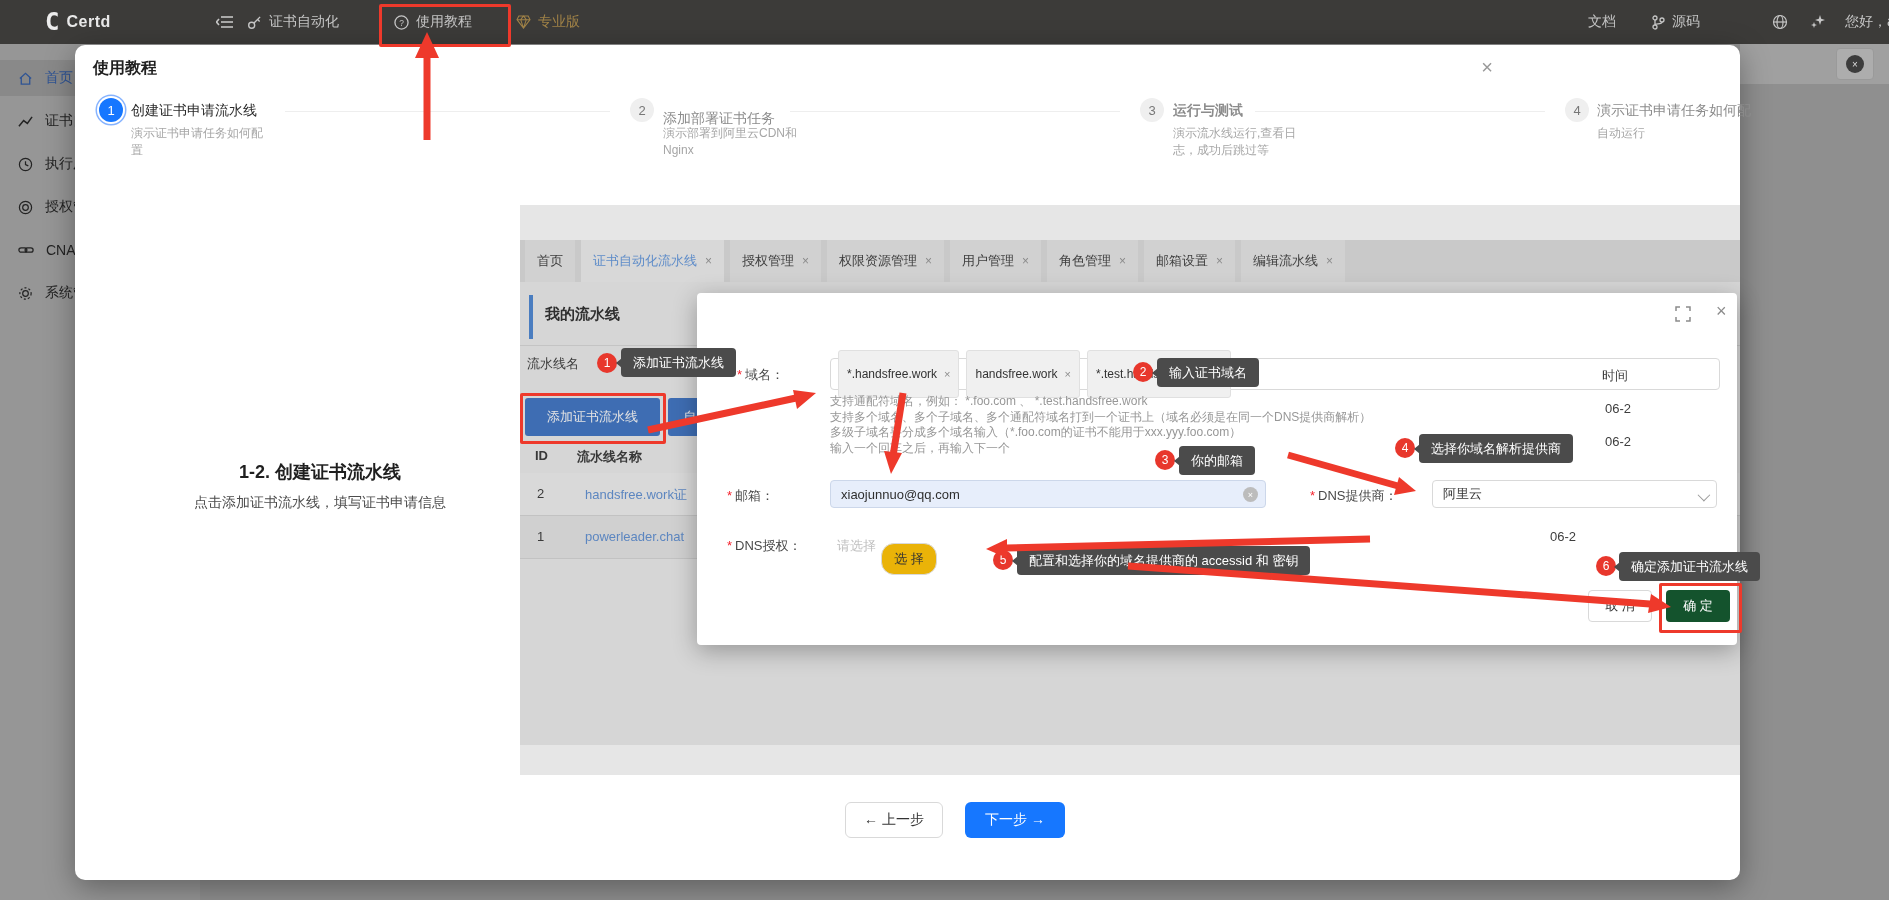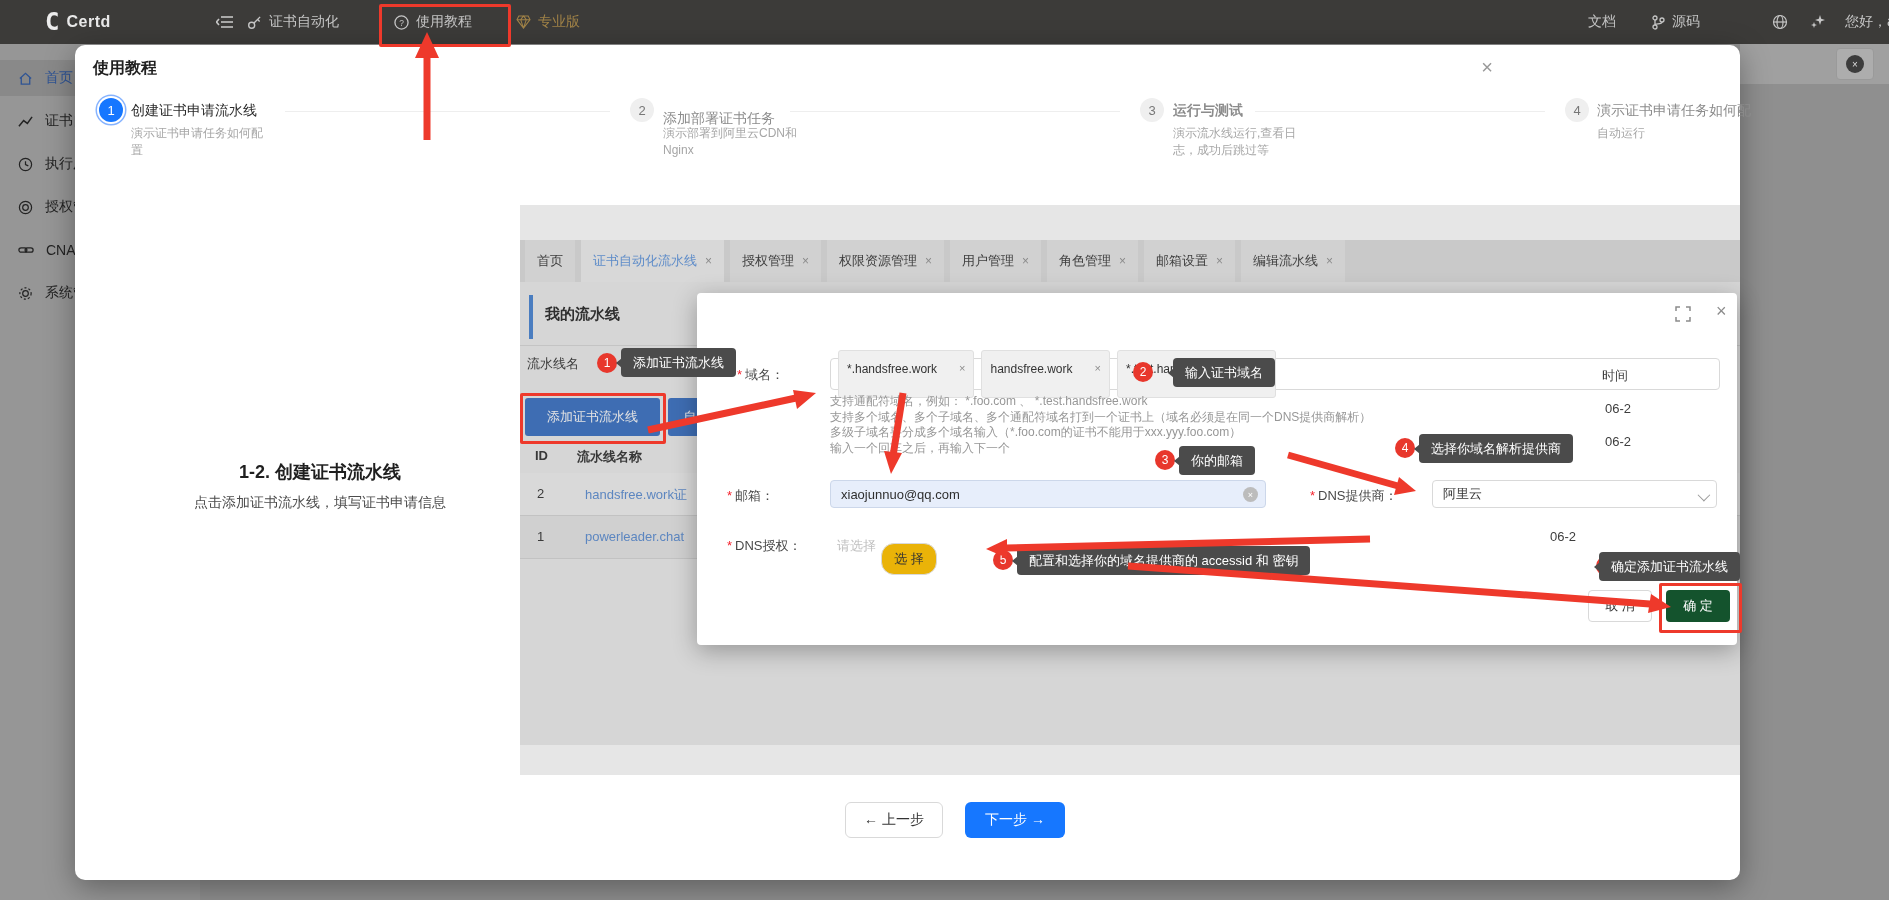--- a/index.html
+++ b/index.html
@@ -54,21 +54,21 @@
   .d-th{position:absolute;top:243px;height:22px;font-size:13px;color:#383838;font-weight:bold;}
   .d-row{position:absolute;left:0;width:1220px;height:42px;border-bottom:1px solid #c2c2c2;}
   .d-cell{position:absolute;top:13px;font-size:13px;color:#3a3a3a;}
   .d-link{color:#5c86c0;}
   .artifact{position:absolute;z-index:9;font-size:13px;color:#3d3d3d;}
   
   .dialog{position:absolute;left:177px;top:88px;width:1040px;height:352px;background:#fff;border-radius:4px;box-shadow:0 6px 24px rgba(0,0,0,.3);z-index:6;}
   .dlabel{position:absolute;font-size:13px;color:#484848;text-align:left;white-space:nowrap;}
   .star{color:#f5222d;margin-right:3px;}
   .dom-input{position:absolute;left:133px;top:65px;width:890px;height:32px;border:1px solid #d9d9d9;border-radius:4px;box-sizing:border-box;display:flex;align-items:center;gap:7px;padding-left:7px;background:#fff;}
-  .chip{height:24px;background:#f0f0f0;border:1px solid #e0e0e0;border-radius:3px;display:flex;gap:22px;padding:11px 8px;font-size:12px;color:#333;white-space:nowrap;}
+  .chip{height:24px;background:#f0f0f0;border:1px solid #e0e0e0;border-radius:3px;display:flex;align-items:center;gap:7px;padding:11px 8px;font-size:12px;color:#333;white-space:nowrap;}
   .chip .x{color:#8c8c8c;font-size:11px;}
   .help{position:absolute;left:133px;top:101px;font-size:12px;color:#979797;line-height:15.5px;white-space:pre-line;}
   .email-input{position:absolute;left:133px;top:187px;width:436px;height:28px;background:#e7eefb;border:1px solid #ccd7ea;border-radius:4px;box-sizing:border-box;display:flex;align-items:center;padding-left:10px;font-size:13px;color:#2f2f2f;}
   .clear-ic{position:absolute;left:546px;top:194px;width:15px;height:15px;border-radius:50%;background:#bcbcbc;color:#fff;font-size:9px;display:flex;align-items:center;justify-content:center;}
   .select{position:absolute;left:735px;top:187px;width:285px;height:28px;border:1px solid #d9d9d9;border-radius:4px;box-sizing:border-box;display:flex;align-items:center;padding-left:10px;font-size:13px;color:#333;}
   .chev{position:absolute;right:9px;top:11px;width:8px;height:8px;border-right:1.5px solid #999;border-bottom:1.5px solid #999;transform:rotate(45deg) translateY(-2px);}
   .placeholder{color:#bfbfbf;}
   .sel-btn{position:absolute;left:184px;top:236px;width:54px;height:30px;border:1px solid #d9d9d9;border-radius:13px;background:#eab308;font-size:13px;color:#333;display:flex;align-items:center;justify-content:center;margin-top:14px;}
   .ft-btn{position:absolute;top:297px;width:64px;height:32px;border-radius:4px;font-size:13px;display:flex;align-items:center;justify-content:center;box-sizing:border-box;}
   .ft-cancel{left:891px;background:#fff;border:1px solid #d9d9d9;color:#333;}
@@ -369,21 +369,21 @@
           </span>
       </div>
       <div class="help">支持通配符域名，例如： *.foo.com 、 *.test.handsfree.work
 支持多个域名、多个子域名、多个通配符域名打到一个证书上（域名必须是在同一个DNS提供商解析）
 多级子域名要分成多个域名输入（*.foo.com的证书不能用于xxx.yyy.foo.com）
 输入一个回车之后，再输入下一个</div>
 
       <div class="badge" style="left:436px;top:69px;">
           <span>2</span>
         </div>
-      <div class="tip" style="left:476px;top:65px;">输入证书域名</div>
+      <div class="tip" style="left:460px;top:65px;">输入证书域名</div>
 
       <div class="badge" style="left:458px;top:157px;">
           <span>3</span>
         </div>
       <div class="tip" style="left:482px;top:153px;">你的邮箱</div>
 
       <div class="dlabel" style="left:30px;top:194px;width:100px;"><span class="star">*</span><span>邮箱：</span></div>
       <div class="email-input">
           <span>xiaojunnuo@qq.com</span>
         </div>
@@ -407,21 +407,21 @@
         </div>
 
       <div class="badge" style="left:296px;top:257px;">
           <span>5</span>
         </div>
       <div class="tip" style="left:320px;top:253px;">配置和选择你的域名提供商的 accessid 和 密钥</div>
 
       <div class="badge" style="left:899px;top:263px;">
           <span>6</span>
         </div>
-      <div class="tip" style="left:902px;top:259px;">确定添加证书流水线</div>
+      <div class="tip" style="left:922px;top:259px;">确定添加证书流水线</div>
 
       <div class="ft-btn ft-cancel">取 消</div>
       <div class="ft-btn ft-ok">确 定</div>
       <div class="red-box" style="left:962px;top:290px;width:77px;height:44px;"></div>
     </div>
   </div>
 
   <div class="nav-btn nav-prev">← 上一步</div>
   <div class="nav-btn nav-next">下一步 →</div>
 </div>

